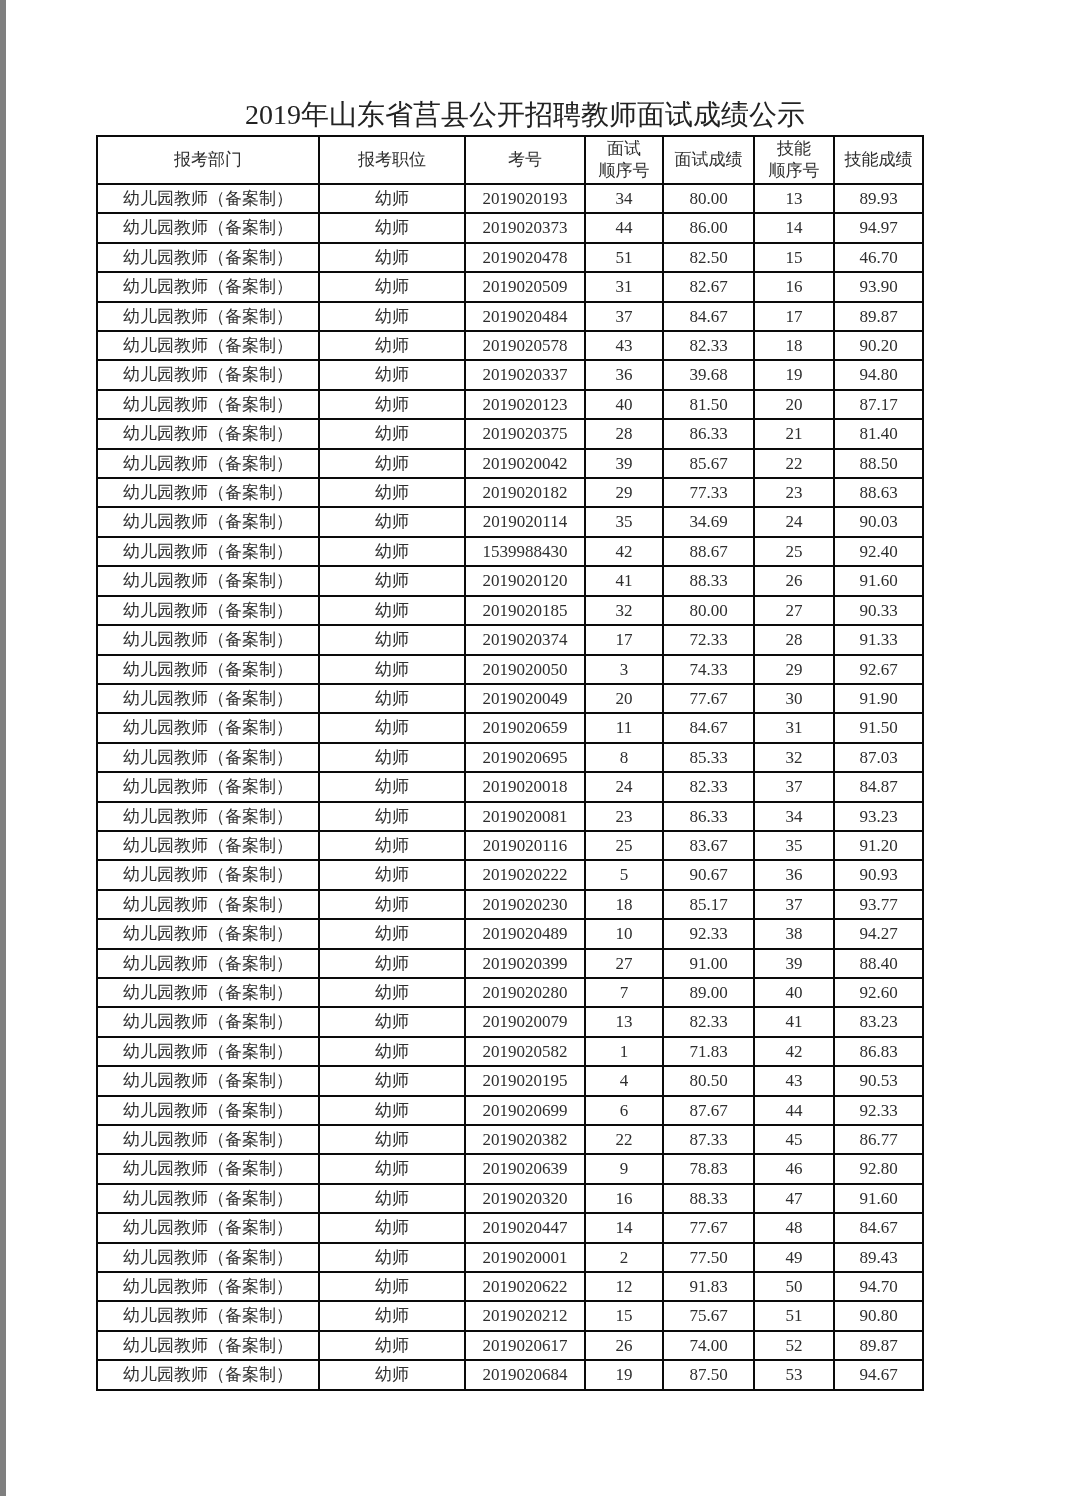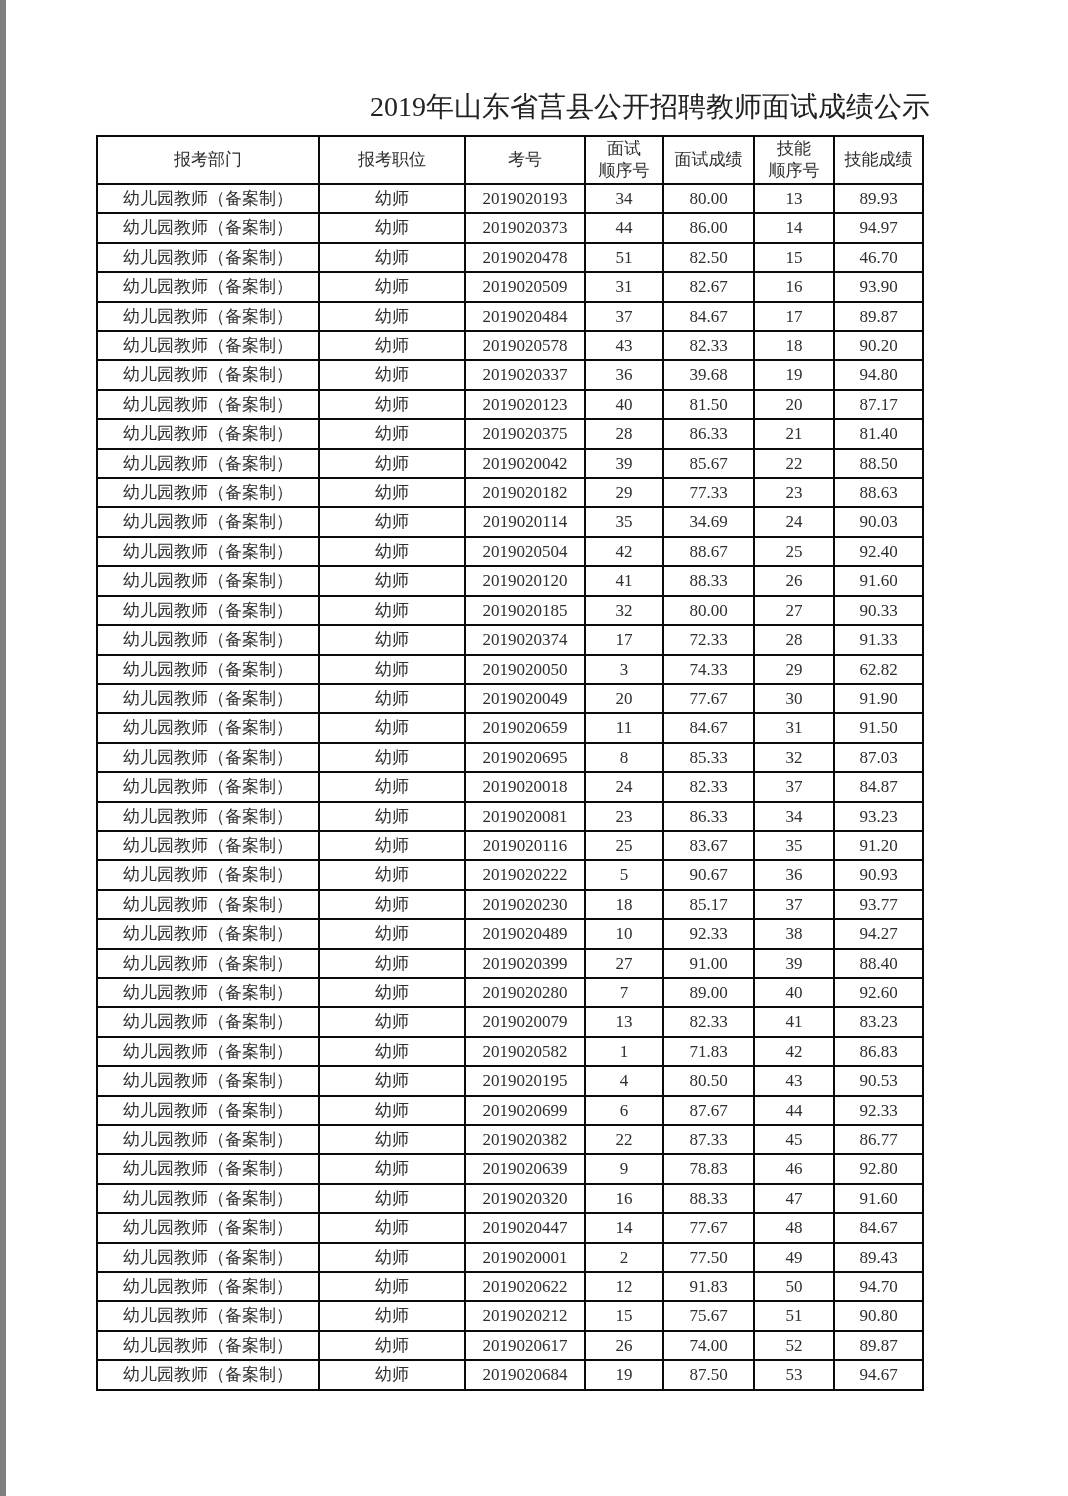--- a/index.html
+++ b/index.html
@@ -21,22 +21,22 @@
     top: 0;
     width: 6px;
     height: 1496px;
     background: #7f7f7f;
   }
   .doc-title {
     position: absolute;
     left: 96px;
     top: 84px;
     width: 826px;
-    margin: 8px;
-    text-align: right;
+    margin: 16px;
+    text-align: center;
     font-size: 28px;
     font-weight: 500;
     line-height: 1.1;
     color: #222222;
     white-space: nowrap;
   }
   table.score-table {
     position: absolute;
     left: 96px;
     top: 135px;
@@ -206,21 +206,21 @@
         <td>幼师</td>
         <td>2019020114</td>
         <td>35</td>
         <td>34.69</td>
         <td>24</td>
         <td>90.03</td>
       </tr>
       <tr>
         <td>幼儿园教师（备案制）</td>
         <td>幼师</td>
-        <td>2019020504</td>
+        <td>1539988430</td>
         <td>42</td>
         <td>88.67</td>
         <td>25</td>
         <td>92.40</td>
       </tr>
       <tr>
         <td>幼儿园教师（备案制）</td>
         <td>幼师</td>
         <td>2019020120</td>
         <td>41</td>
@@ -246,21 +246,21 @@
         <td>28</td>
         <td>91.33</td>
       </tr>
       <tr>
         <td>幼儿园教师（备案制）</td>
         <td>幼师</td>
         <td>2019020050</td>
         <td>3</td>
         <td>74.33</td>
         <td>29</td>
-        <td>62.82</td>
+        <td>92.67</td>
       </tr>
       <tr>
         <td>幼儿园教师（备案制）</td>
         <td>幼师</td>
         <td>2019020049</td>
         <td>20</td>
         <td>77.67</td>
         <td>30</td>
         <td>91.90</td>
       </tr>

